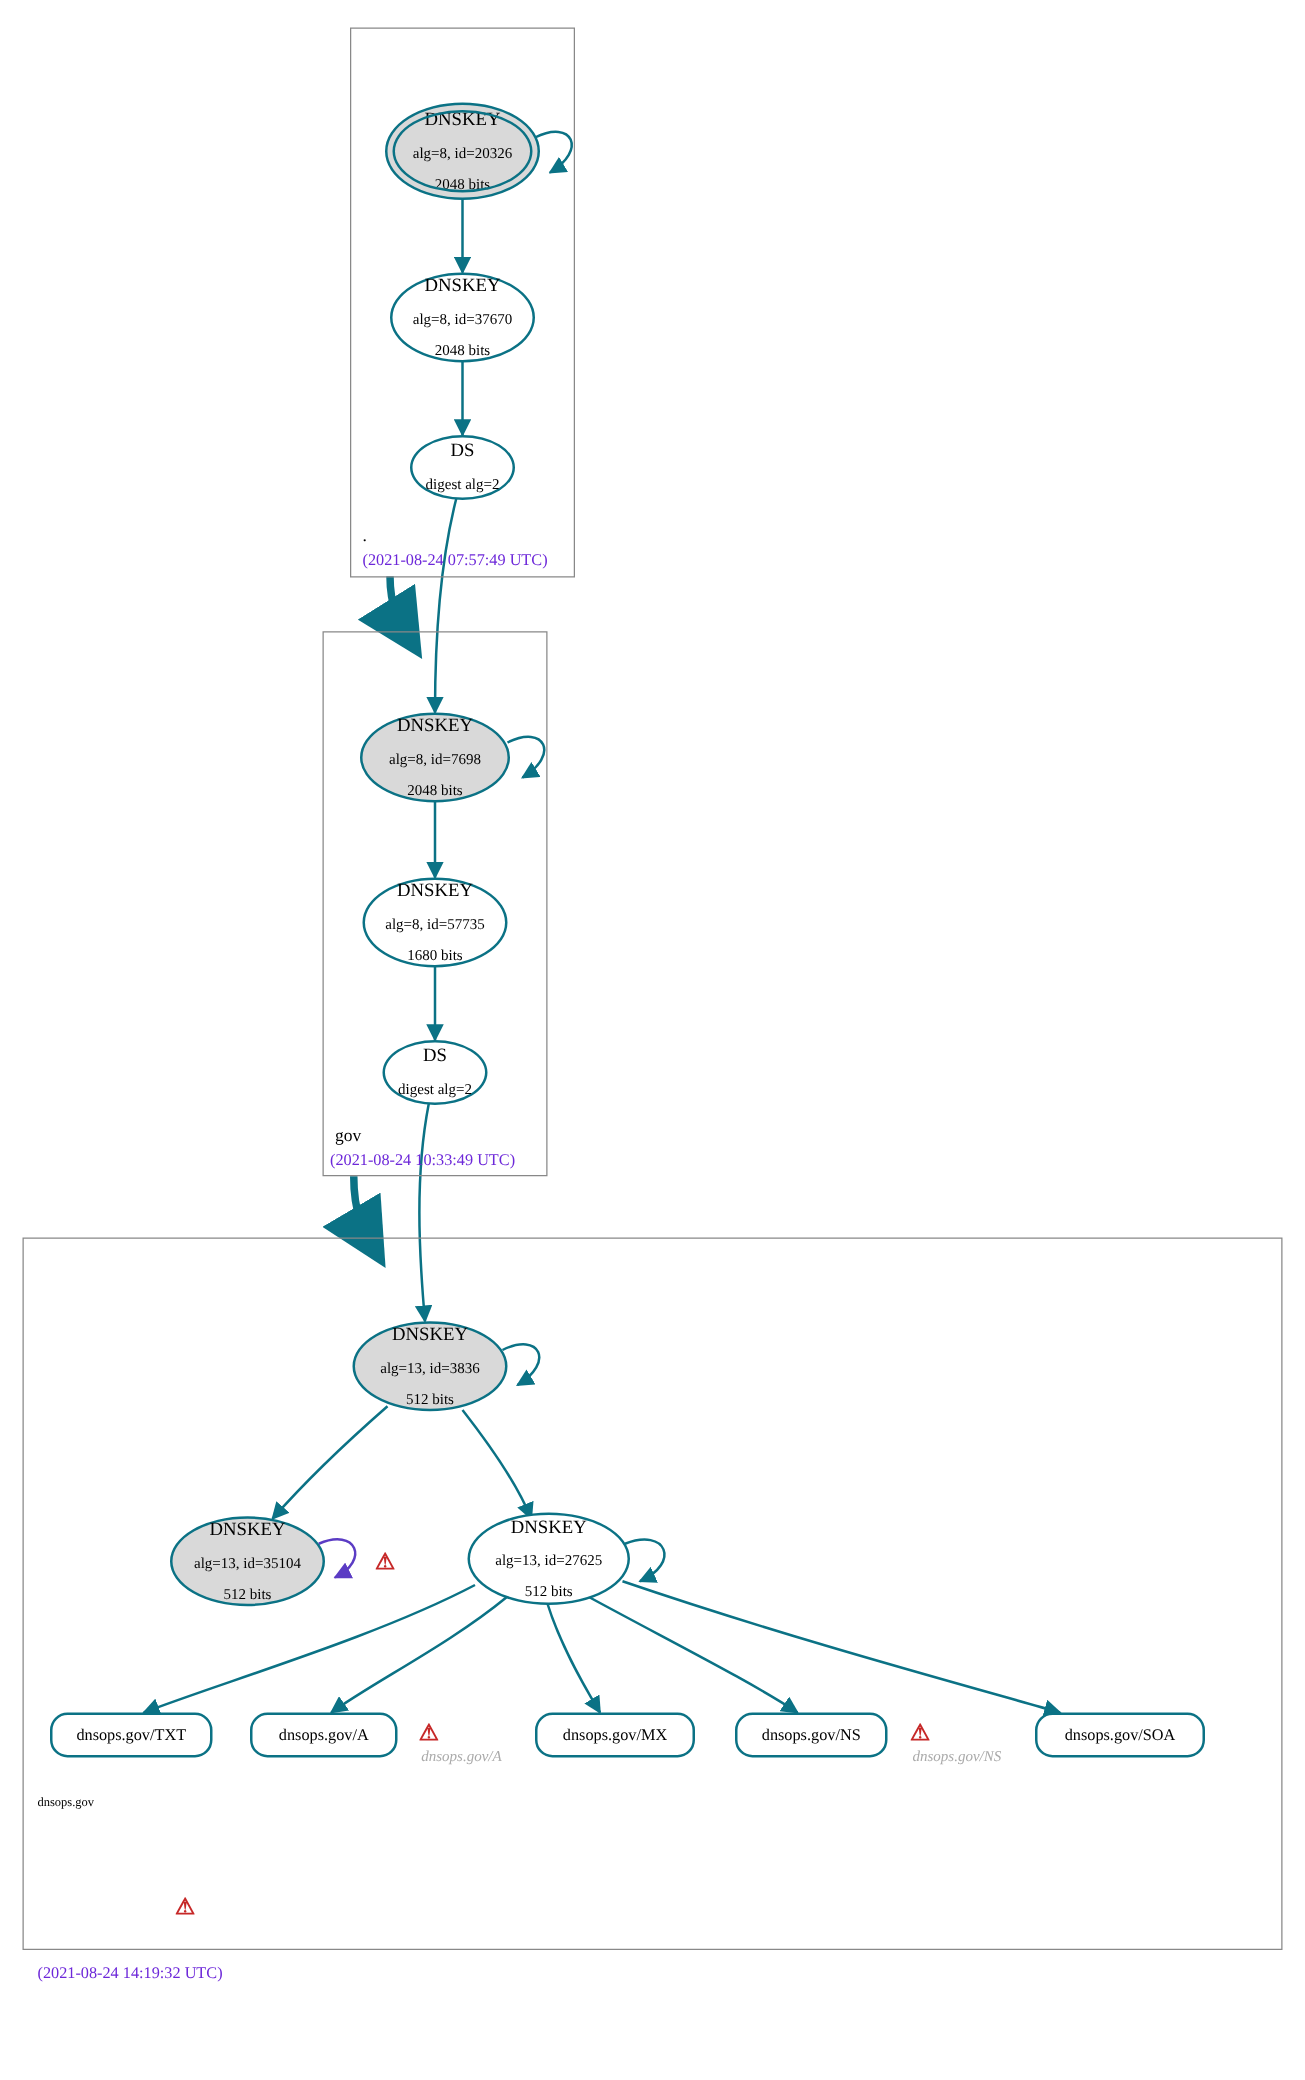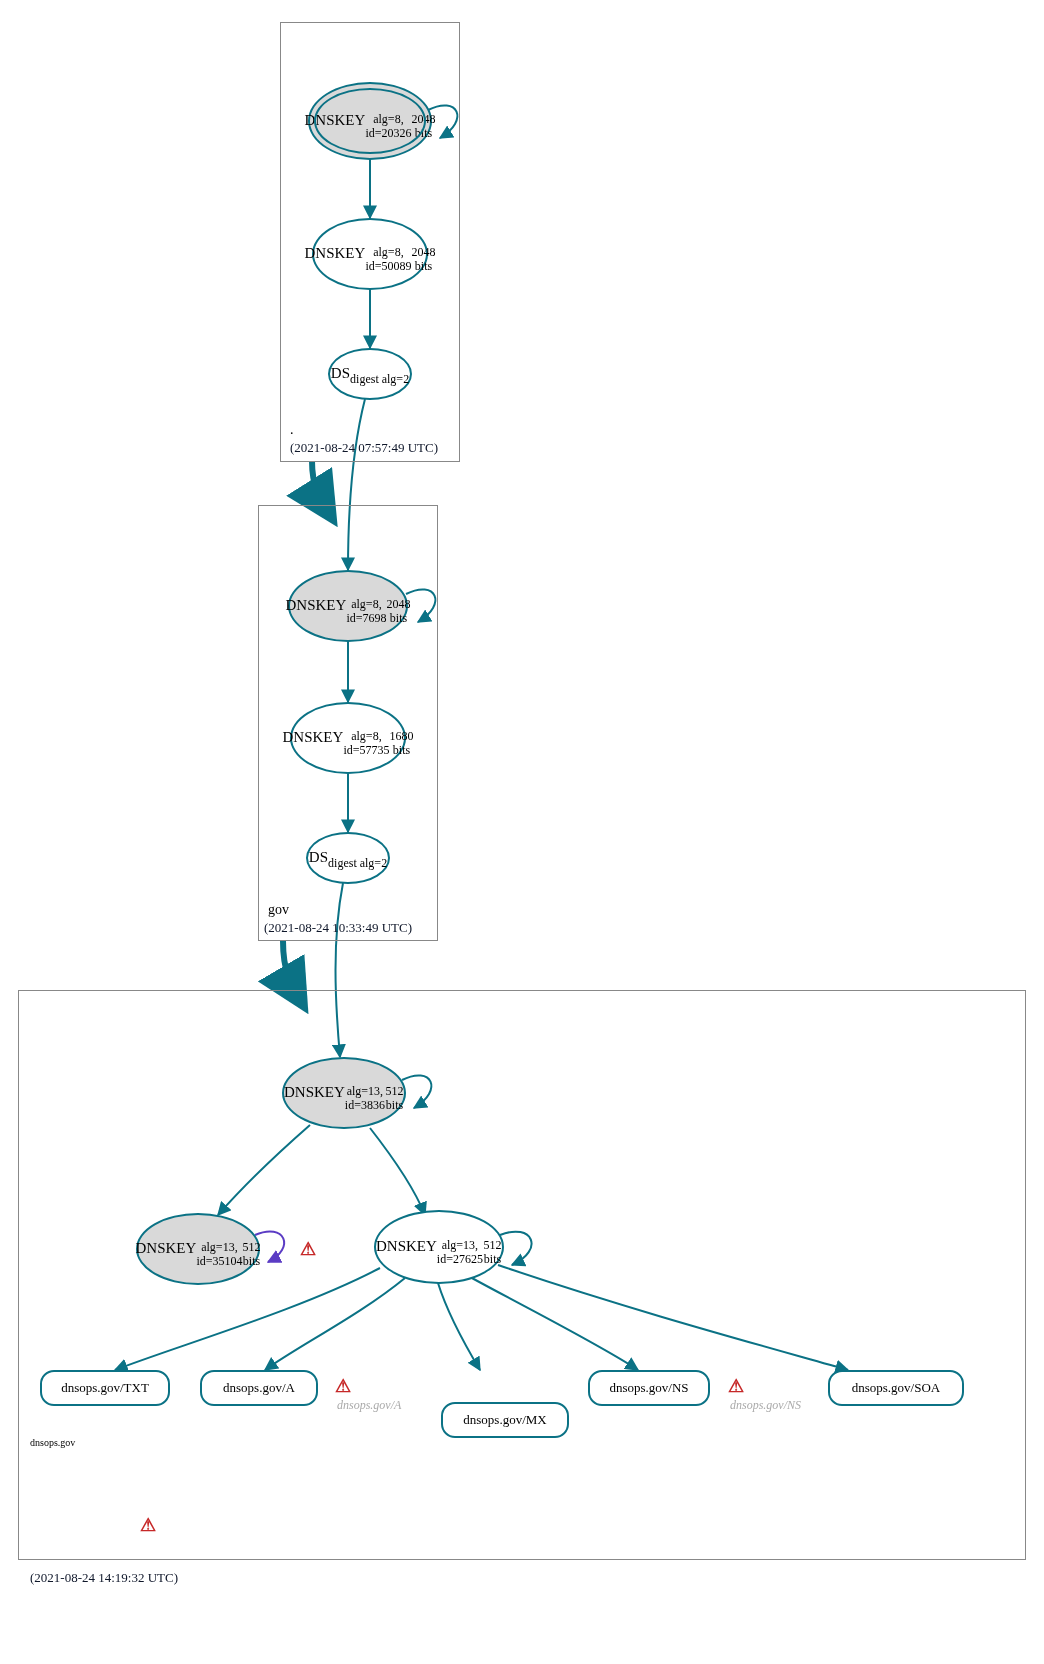--- a/index.html
+++ b/index.html
@@ -27,29 +27,29 @@
     box-sizing: border-box;
   }
   .zone-label {
     position: absolute;
     font-size: 14px;
     color: #000;
   }
   .zone-sub {
     position: absolute;
     font-size: 13px;
-    color: #0f172a;
+    color: #6d28d9;
   }
   .node {
     position: absolute;
     border: 2px solid var(--stroke, #0b7285);
     background: var(--fill, #fff);
     box-sizing: border-box;
     display: flex;
-    flex-direction: row;
+    flex-direction: column;
     justify-content: center;
     align-items: center;
     text-align: center;
     line-height: 1.15;
   }
   .node.ellipse {
     border-radius: 50%;
   }
   .node.double-ellipse::after {
     content: "";
@@ -150,21 +150,21 @@
   <div class="zone-sub" style="left:290px; top:440px;">(2021-08-24 07:57:49 UTC)</div>
 
   <div class="node ellipse double-ellipse" style="--fill:#d9d9d9; left:308px; top:82px; width:124px; height:78px;">
     <span class="title">DNSKEY</span>
     <span class="sub">alg=8, id=20326</span>
     <span class="sub">2048 bits</span>
   </div>
 
   <div class="node ellipse" style="left:312px; top:218px; width:116px; height:72px;">
     <span class="title">DNSKEY</span>
-    <span class="sub">alg=8, id=50089</span>
+    <span class="sub">alg=8, id=37670</span>
     <span class="sub">2048 bits</span>
   </div>
 
   <div class="node ellipse" style="left:328px; top:348px; width:84px; height:52px;">
     <span class="title">DS</span>
     <span class="sub">digest alg=2</span>
   </div>
 
   <div class="zone-box" style="left:258px; top:505px; width:180px; height:436px;"></div>
   <div class="zone-label" style="left:268px; top:902px;">gov</div>
@@ -214,21 +214,21 @@
   <div class="node rrect" style="left:40px; top:1370px; width:130px; height:36px;">
     <span>dnsops.gov/TXT</span>
   </div>
   <div class="node rrect" style="left:200px; top:1370px; width:118px; height:36px;">
     <span>dnsops.gov/A</span>
   </div>
   <div class="warn" style="left:335px; top:1375px;">
     <span class="tri">⚠</span><br>
     <span class="lbl">dnsops.gov/A</span>
   </div>
-  <div class="node rrect" style="left:441px; top:1370px; width:128px; height:36px;margin-top:32px;">
+  <div class="node rrect" style="left:428px; top:1370px; width:128px; height:36px;">
     <span>dnsops.gov/MX</span>
   </div>
   <div class="node rrect" style="left:588px; top:1370px; width:122px; height:36px;">
     <span>dnsops.gov/NS</span>
   </div>
   <div class="warn" style="left:728px; top:1375px;">
     <span class="tri">⚠</span><br>
     <span class="lbl">dnsops.gov/NS</span>
   </div>
   <div class="node rrect" style="left:828px; top:1370px; width:136px; height:36px;">

